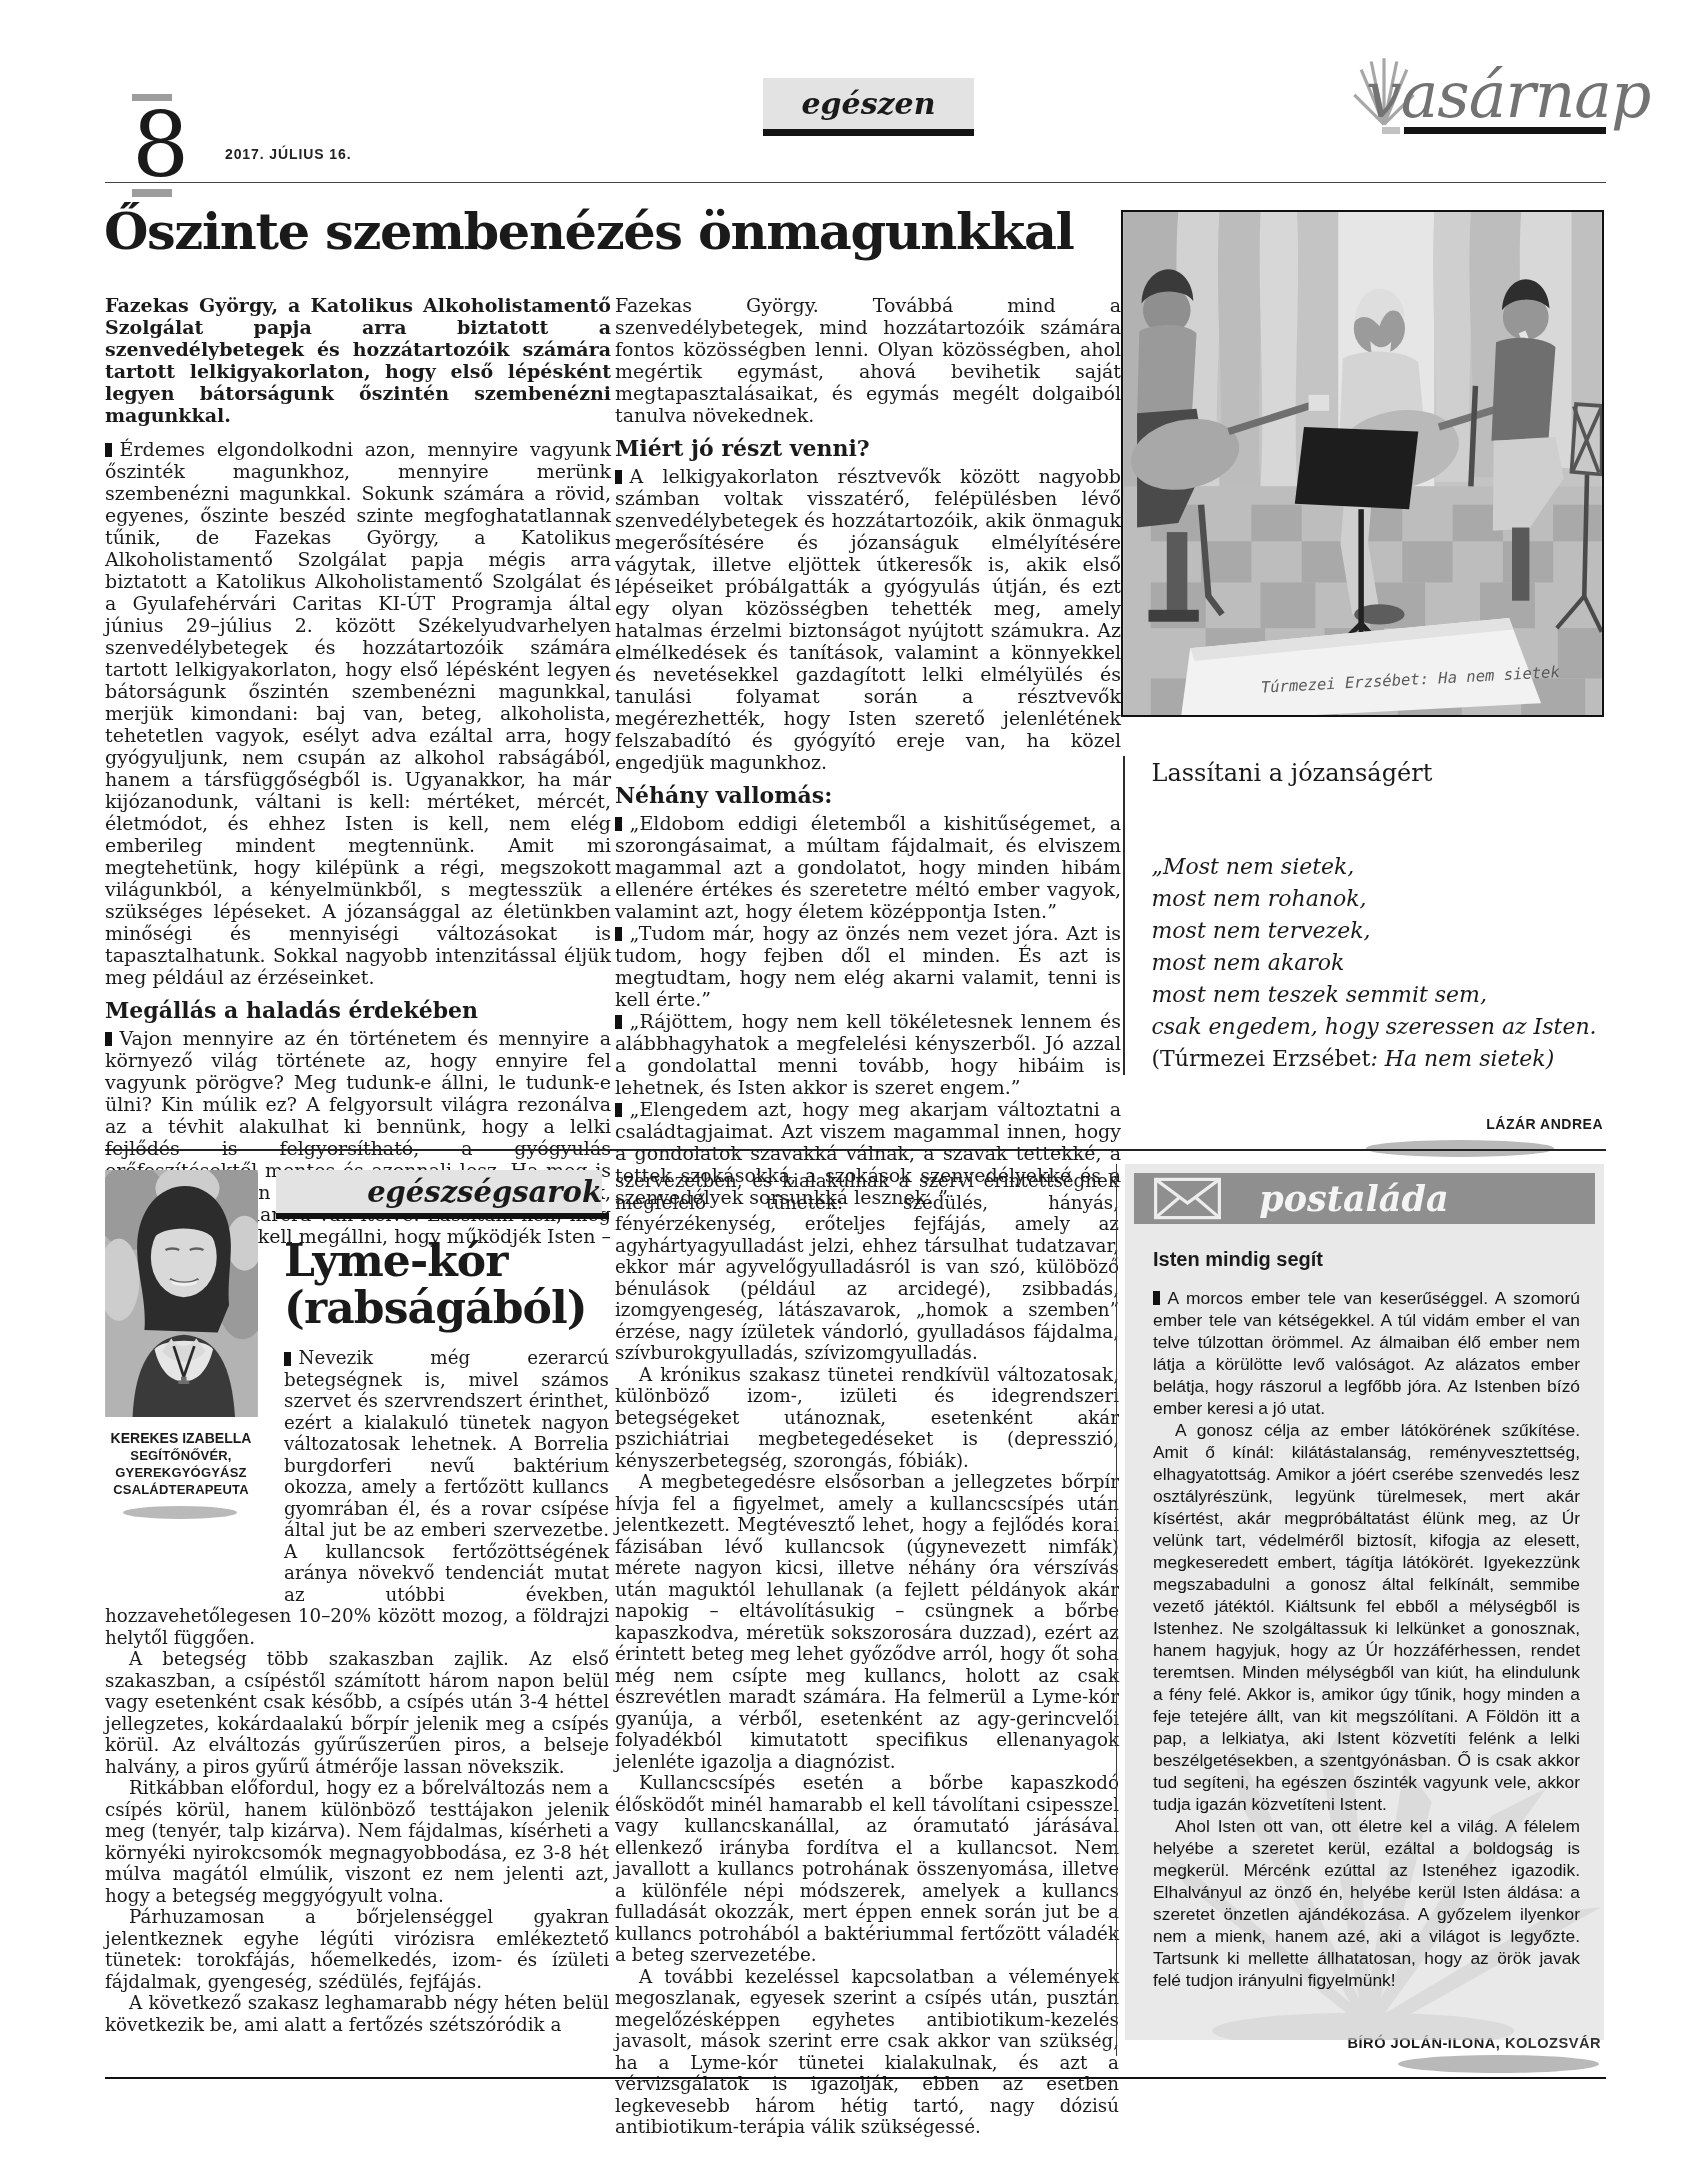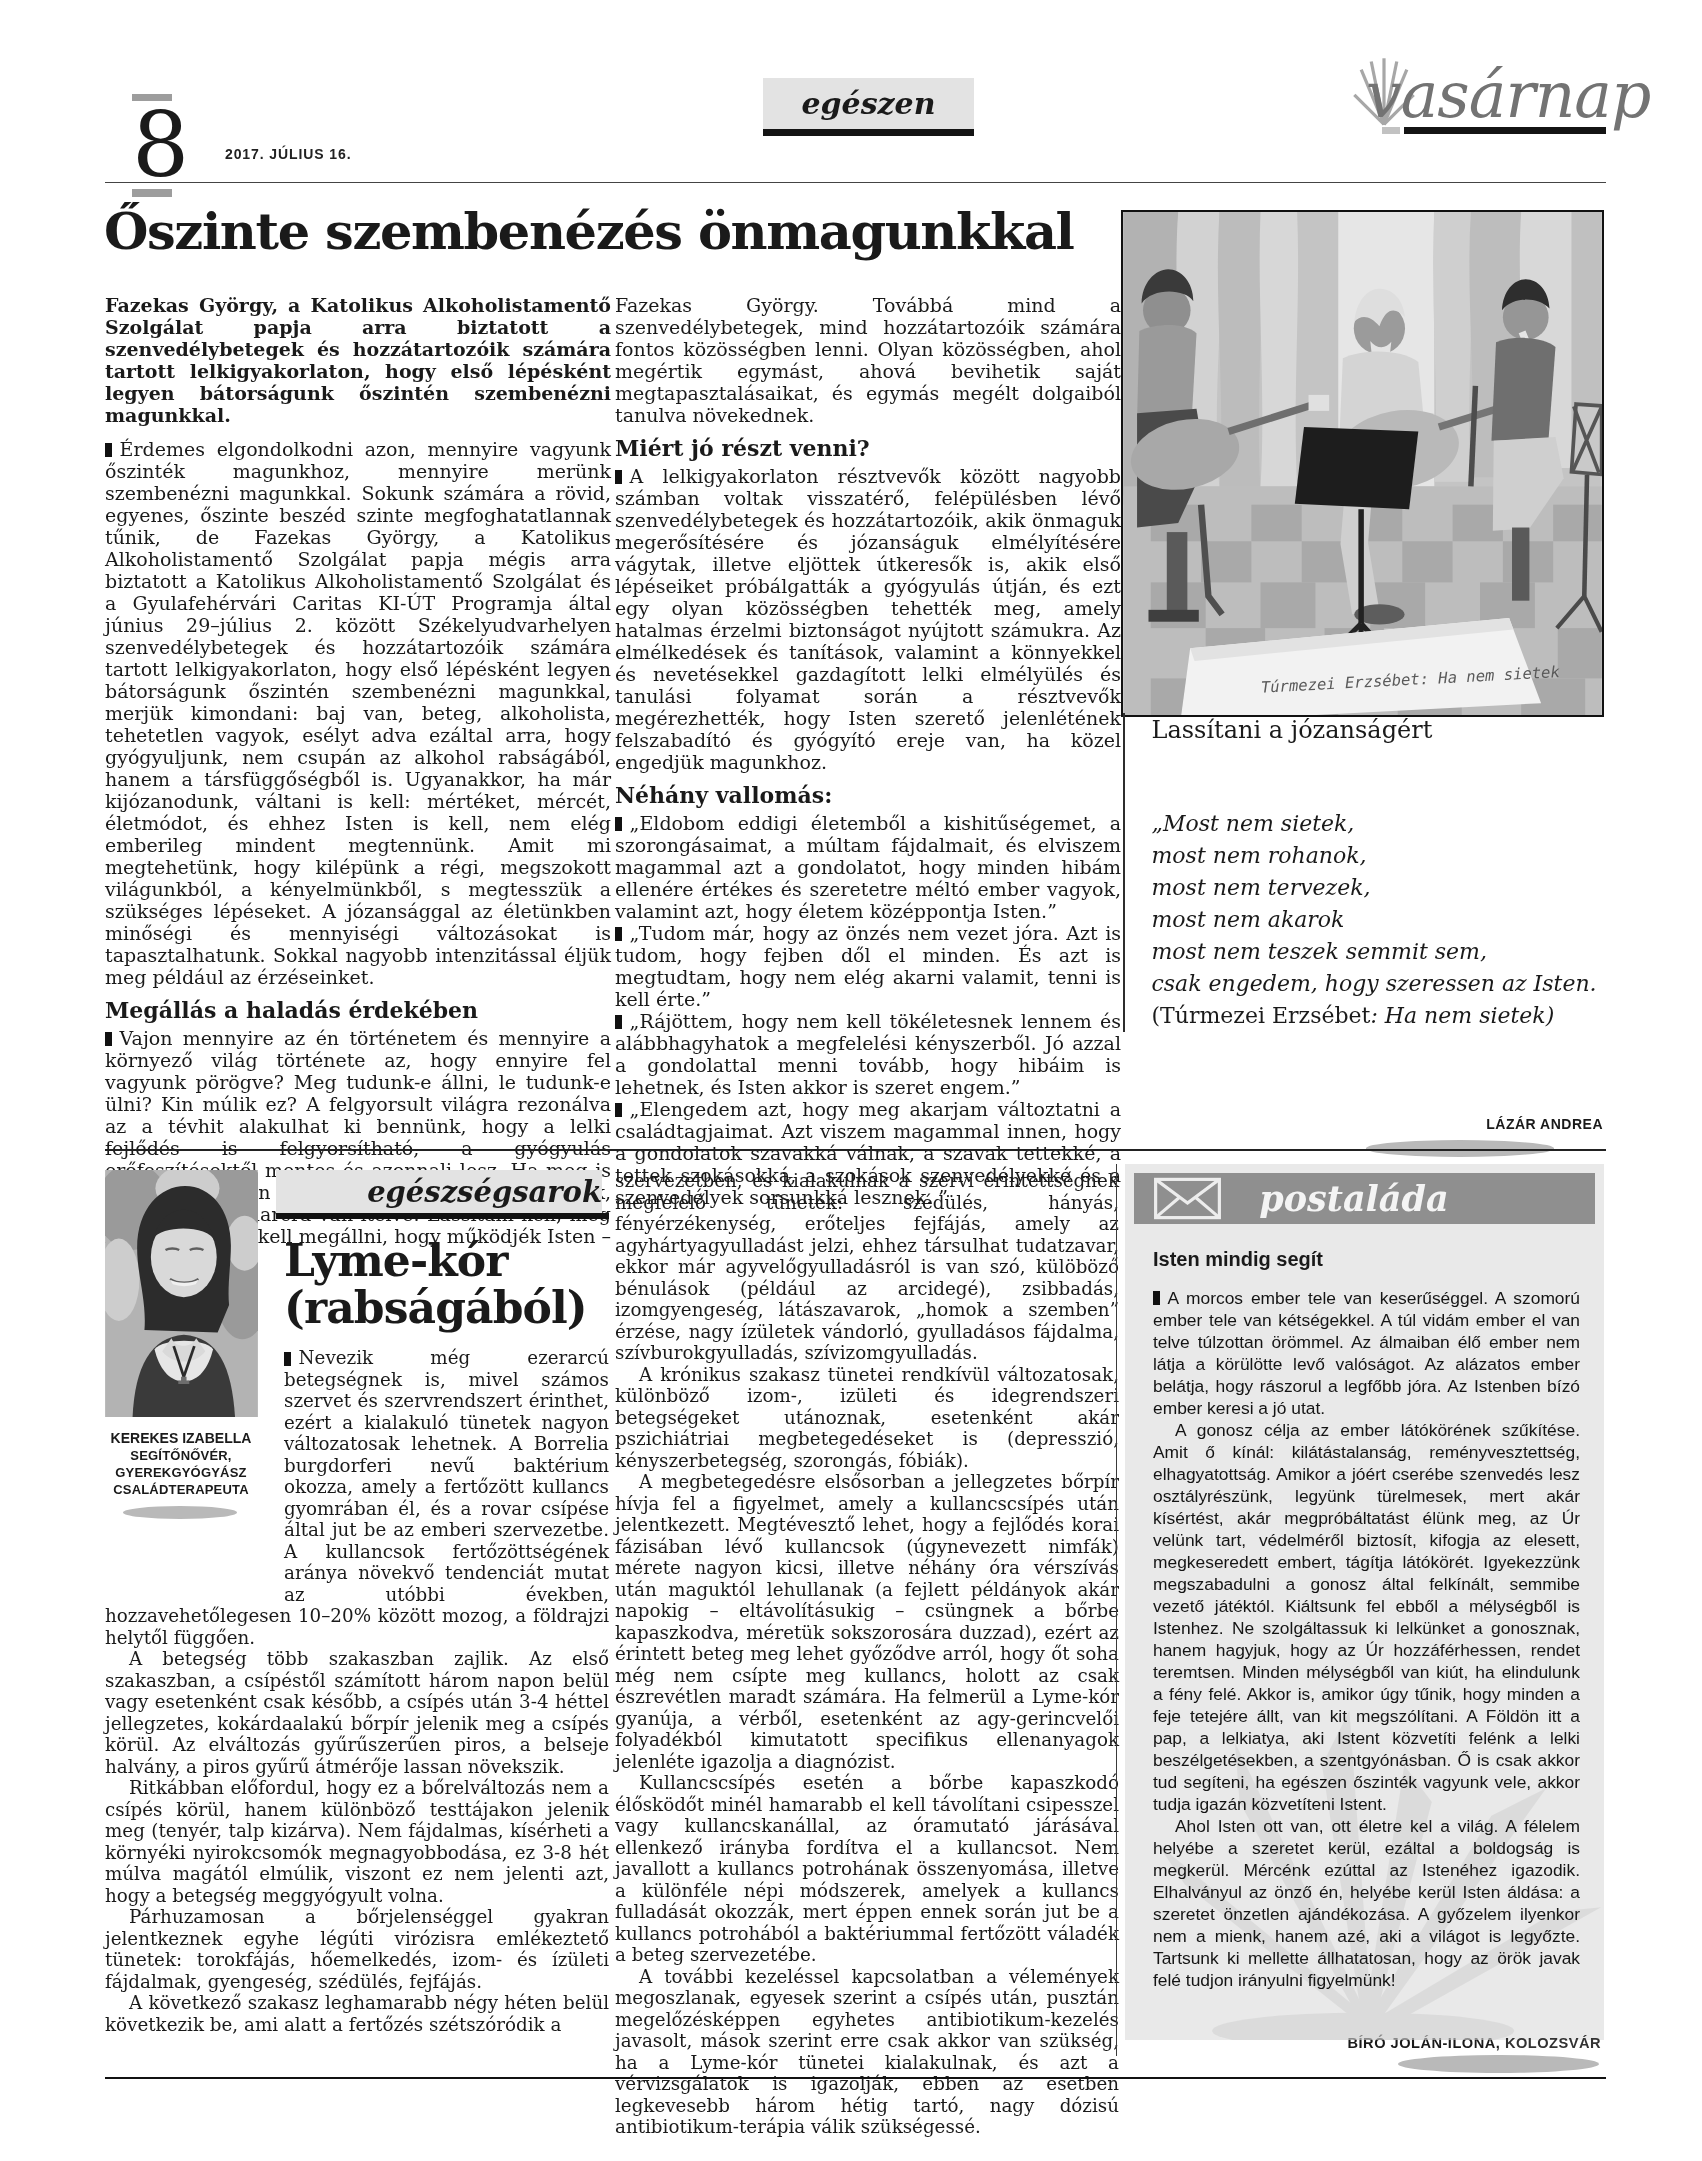--- a/index.html
+++ b/index.html
@@ -211,21 +211,21 @@
       <path d="M1008 840l-60 70M1008 840l38 78" stroke="#4a4a4a" stroke-width="9" fill="none"></path>
     </g>
 
     <g transform="rotate(-3 420 1020)">
       <path d="M150 940l700-30 60 190H120z" fill="#f2f2f2"></path>
       <path d="M150 940l700-30 8 26-700 32z" fill="#e2e2e2"></path>
       <text x="300" y="1045" font-family="DejaVu Sans Mono, monospace" font-size="34" font-style="italic" fill="#5a5a5a">Túrmezei Erzsébet: Ha nem sietek</text>
     </g>
   </svg>
 
-  <div class="abs quote-box" style="left:1123px;top:713px;">
+  <div class="abs quote-box" style="left:1123px;top:756px;">
     <div class="quote-title">Lassítani a józanságért</div>
     <div class="poem">
       <div>„Most nem sietek,</div>
       <div>most nem rohanok,</div>
       <div>most nem tervezek,</div>
       <div>most nem akarok</div>
       <div>most nem teszek semmit sem,</div>
       <div>csak engedem, hogy szeressen az Isten.</div>
     </div>
     <div class="attrib"><span>(Túrmezei Erzsébet</span><span class="it">: Ha nem sietek)</span></div>

